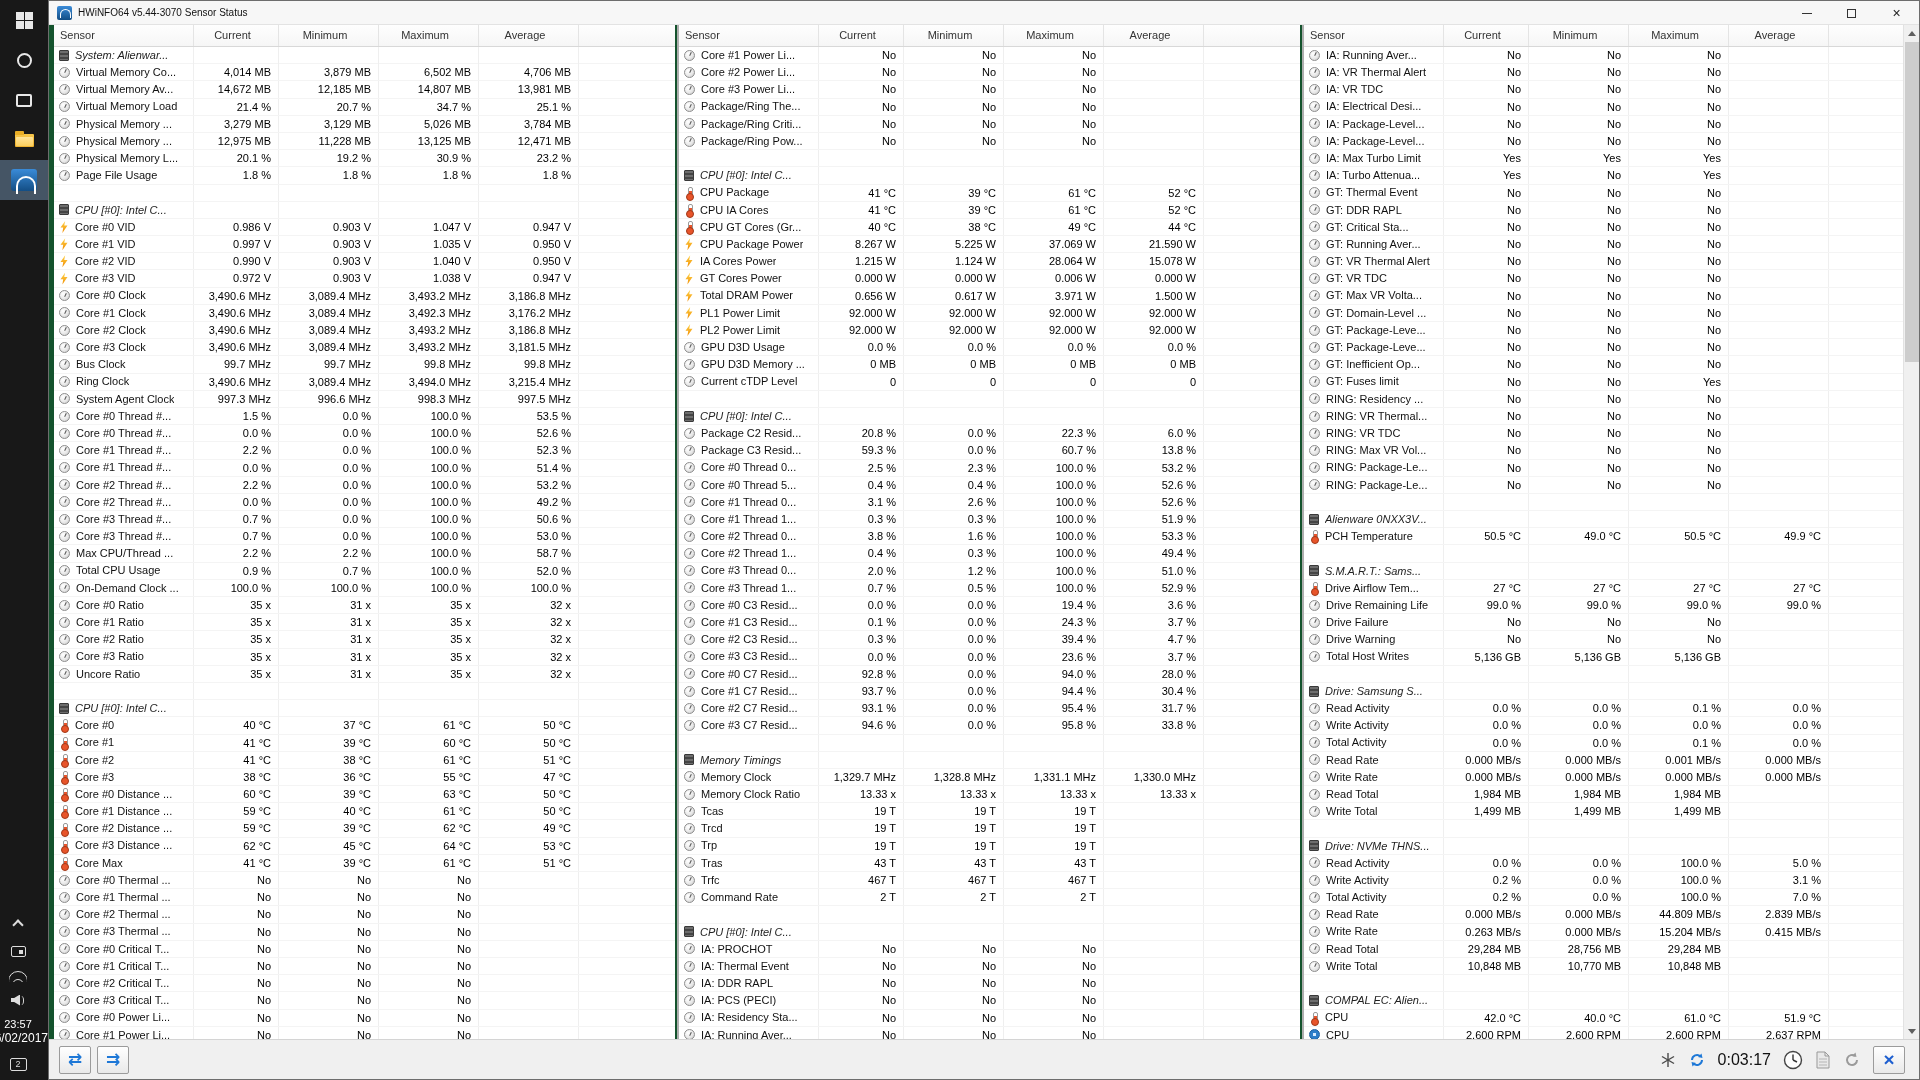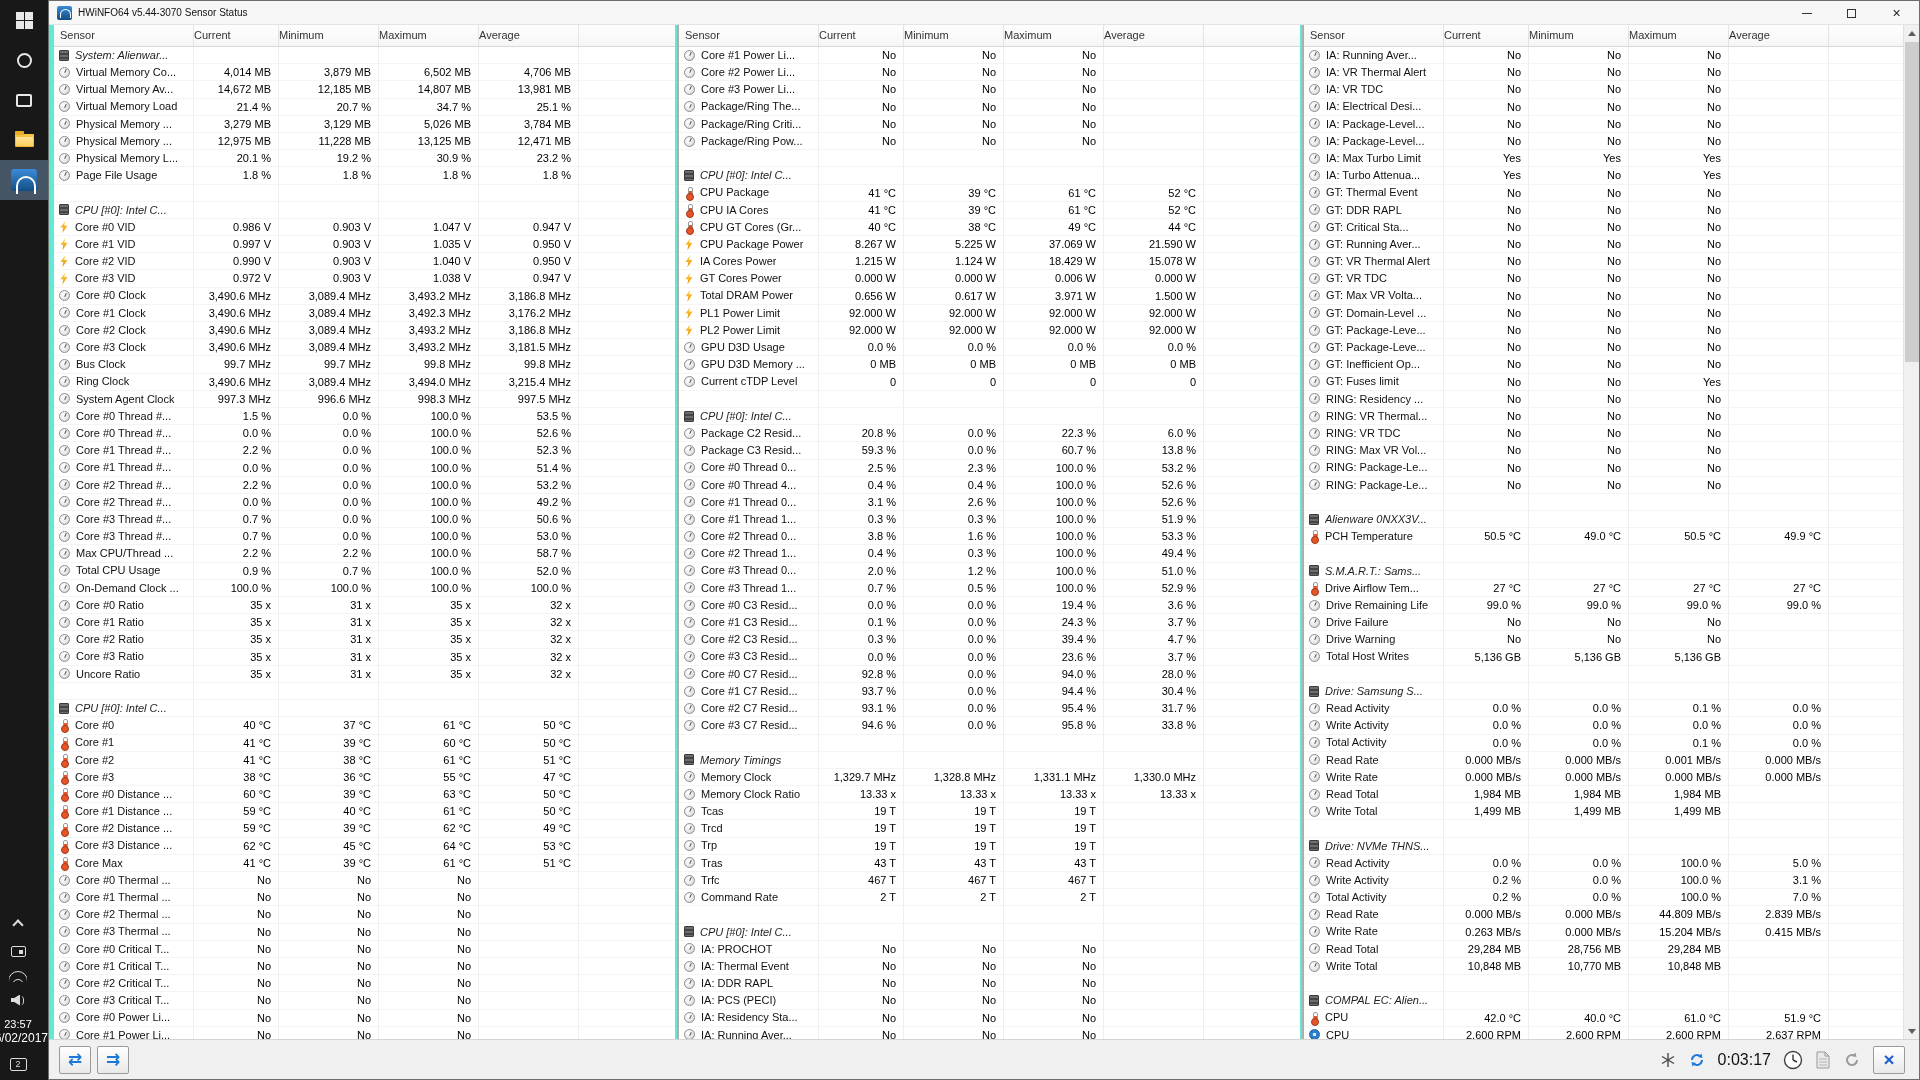--- a/index.html
+++ b/index.html
@@ -43,26 +43,26 @@
   .app-ico::after { content:''; position:absolute; left:3px; top:3px; width:9px; height:8px; border:1.5px solid #fff; border-bottom:none; border-radius:9px 9px 0 0; }
   .wtitle { font-size:10px; color:#111; }
   .win-controls { position:absolute; right:0; top:0; height:24px; display:flex; }
   .wbtn { width:45px; height:24px; display:flex; align-items:center; justify-content:center; color:#222; }
   .glyph-min { width:10px; height:1px; background:#333; }
   .glyph-restore { position:relative; width:9px; height:9px; border:1px solid #333; background:#f7f7f7; }
   .glyph-restore::before { content:''; position:absolute; left:2px; top:-3px; width:9px; height:9px; border:1px solid #333; z-index:-1; }
   .glyph-close { font-size:14px; line-height:14px; color:#222; }
 
   
-  .content { position:absolute; left:0; top:24px; right:0; bottom:40px; background:#5eead4; overflow:hidden; }
+  .content { position:absolute; left:0; top:24px; right:0; bottom:40px; background:#14532d; overflow:hidden; }
   .pane { position:absolute; top:0; bottom:0; background:#fff; }
   .pane.p2, .pane.p3 { border-left:2px solid #aeaeae; }
   .pane-header { display:grid; grid-template-columns:140px 85px 100px 100px 100px minmax(0,1fr); height:22px;
                  background:linear-gradient(#fefefe,#f6f6f6); border-bottom:1px solid #d8d8d8; }
-  .hcell { font-size:11px; color:#333; line-height:21px; text-align:left; padding-right:7px; border-right:1px solid #e4e4e4; overflow:hidden; }
+  .hcell { font-size:11px; color:#333; line-height:21px; text-align:center; padding-right:7px; border-right:1px solid #e4e4e4; overflow:hidden; }
   .hcell.c0 { text-align:left; padding-left:6px; }
   .hcell.fill { border-right:none; }
   .rows { position:absolute; left:0; right:0; top:22px; bottom:0; overflow:hidden; }
   .trow { display:grid; grid-template-columns:140px 85px 100px 100px 100px minmax(0,1fr); height:17.2px;
           border-bottom:1px solid #f4f4f4; align-items:center; }
   .cell { font-size:11px; color:#000; height:100%; line-height:16.5px; border-right:1px solid #efefef; padding-right:7px; text-align:right; overflow:hidden; white-space:nowrap; }
   .cell.fill { border-right:none; }
   .cell.name { display:flex; align-items:center; text-align:left; padding:0 2px 0 5px; color:#111; }
   .trow.section .cell.name { font-style:italic; color:#222; overflow:visible; }
   .lbl { white-space:nowrap; overflow:hidden; }
@@ -952,21 +952,21 @@
             <div class="cell avg">21.590 W</div>
             <div class="cell fill"></div>
           </div>
           <div class="trow row">
             <div class="cell name">
               <span class="ic ic-bolt"></span>
               <span class="lbl">IA Cores Power</span>
             </div>
             <div class="cell cur">1.215 W</div>
             <div class="cell min">1.124 W</div>
-            <div class="cell max">18.429 W</div>
+            <div class="cell max">28.064 W</div>
             <div class="cell avg">15.078 W</div>
             <div class="cell fill"></div>
           </div>
           <div class="trow row">
             <div class="cell name">
               <span class="ic ic-bolt"></span>
               <span class="lbl">GT Cores Power</span>
             </div>
             <div class="cell cur">0.000 W</div>
             <div class="cell min">0.000 W</div>
@@ -1088,21 +1088,21 @@
             </div>
             <div class="cell cur">2.5 %</div>
             <div class="cell min">2.3 %</div>
             <div class="cell max">100.0 %</div>
             <div class="cell avg">53.2 %</div>
             <div class="cell fill"></div>
           </div>
           <div class="trow row">
             <div class="cell name">
               <span class="ic ic-gauge"></span>
-              <span class="lbl">Core #0 Thread 4...</span>
+              <span class="lbl">Core #0 Thread 5...</span>
             </div>
             <div class="cell cur">0.4 %</div>
             <div class="cell min">0.4 %</div>
             <div class="cell max">100.0 %</div>
             <div class="cell avg">52.6 %</div>
             <div class="cell fill"></div>
           </div>
           <div class="trow row">
             <div class="cell name">
               <span class="ic ic-gauge"></span>

